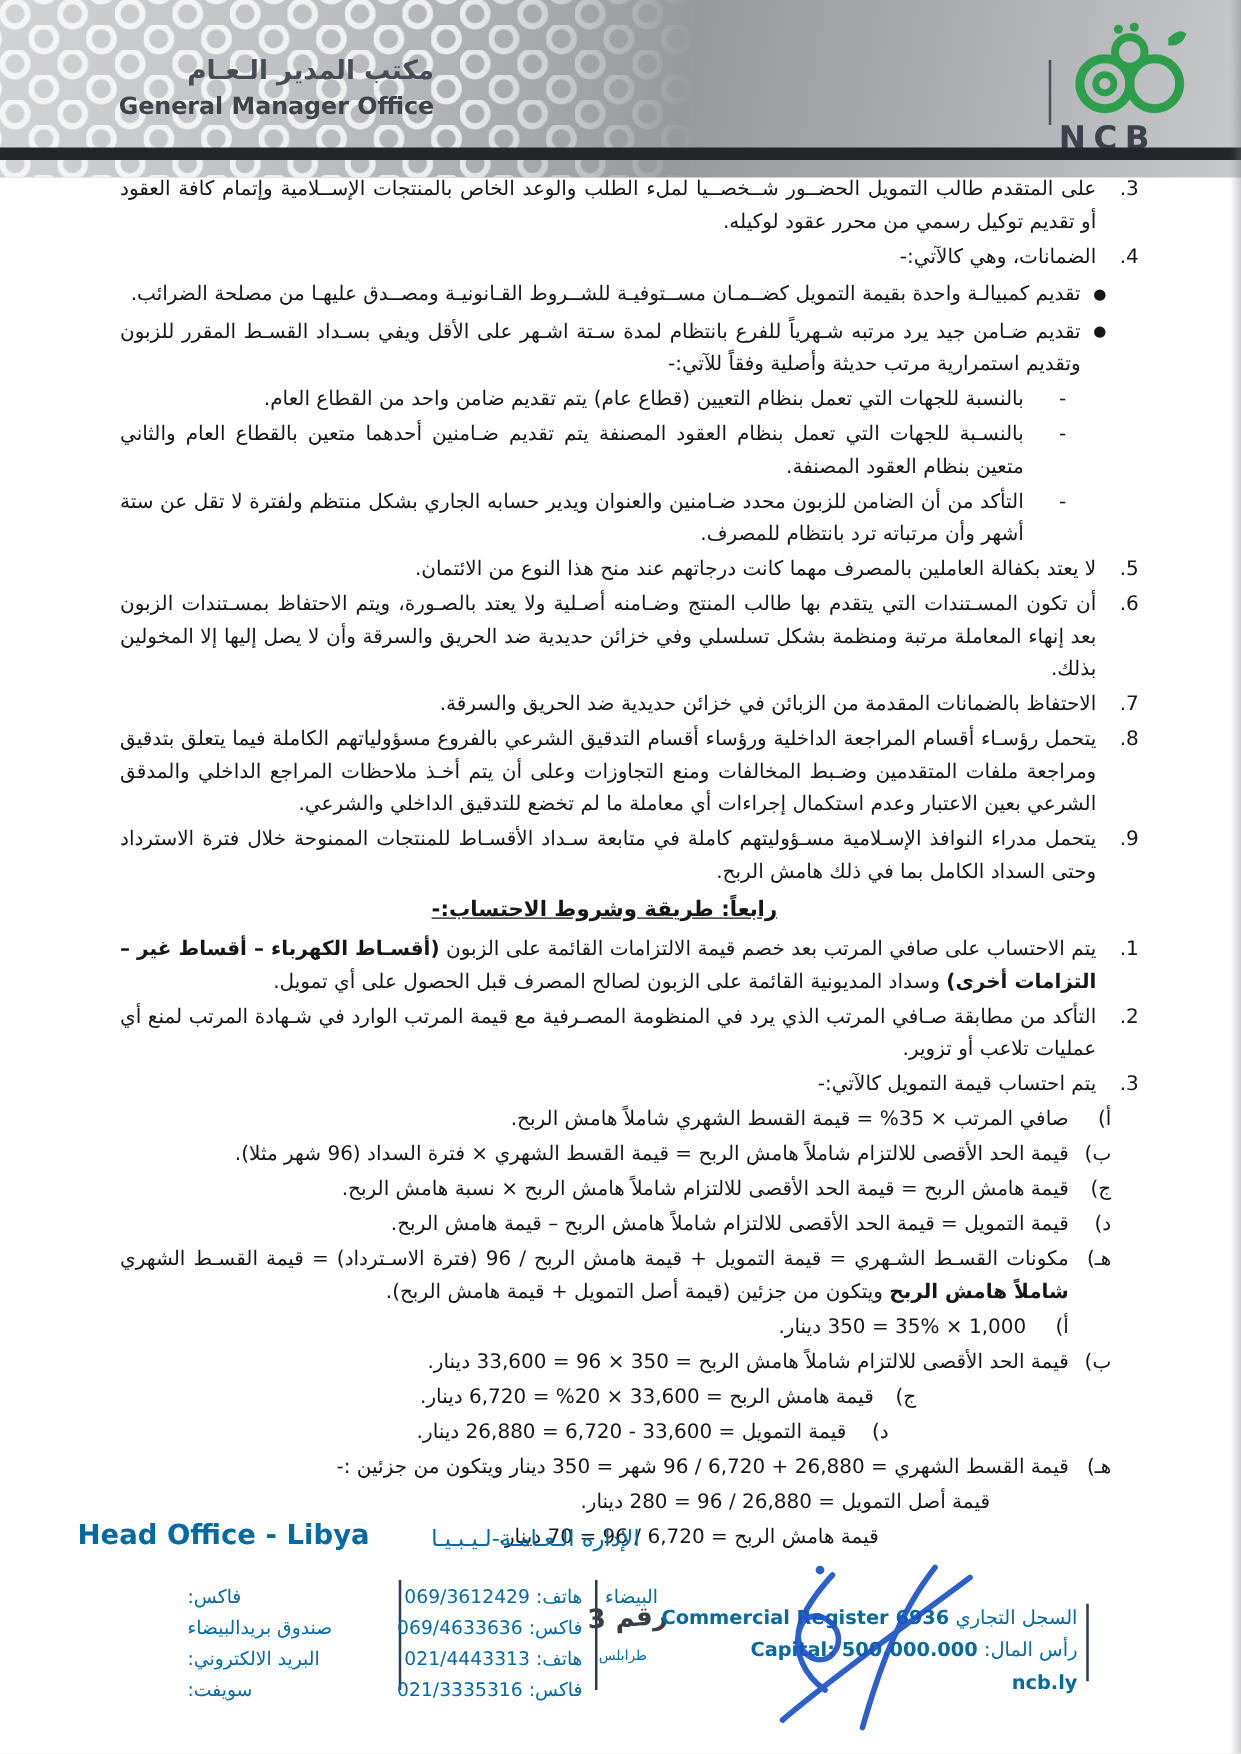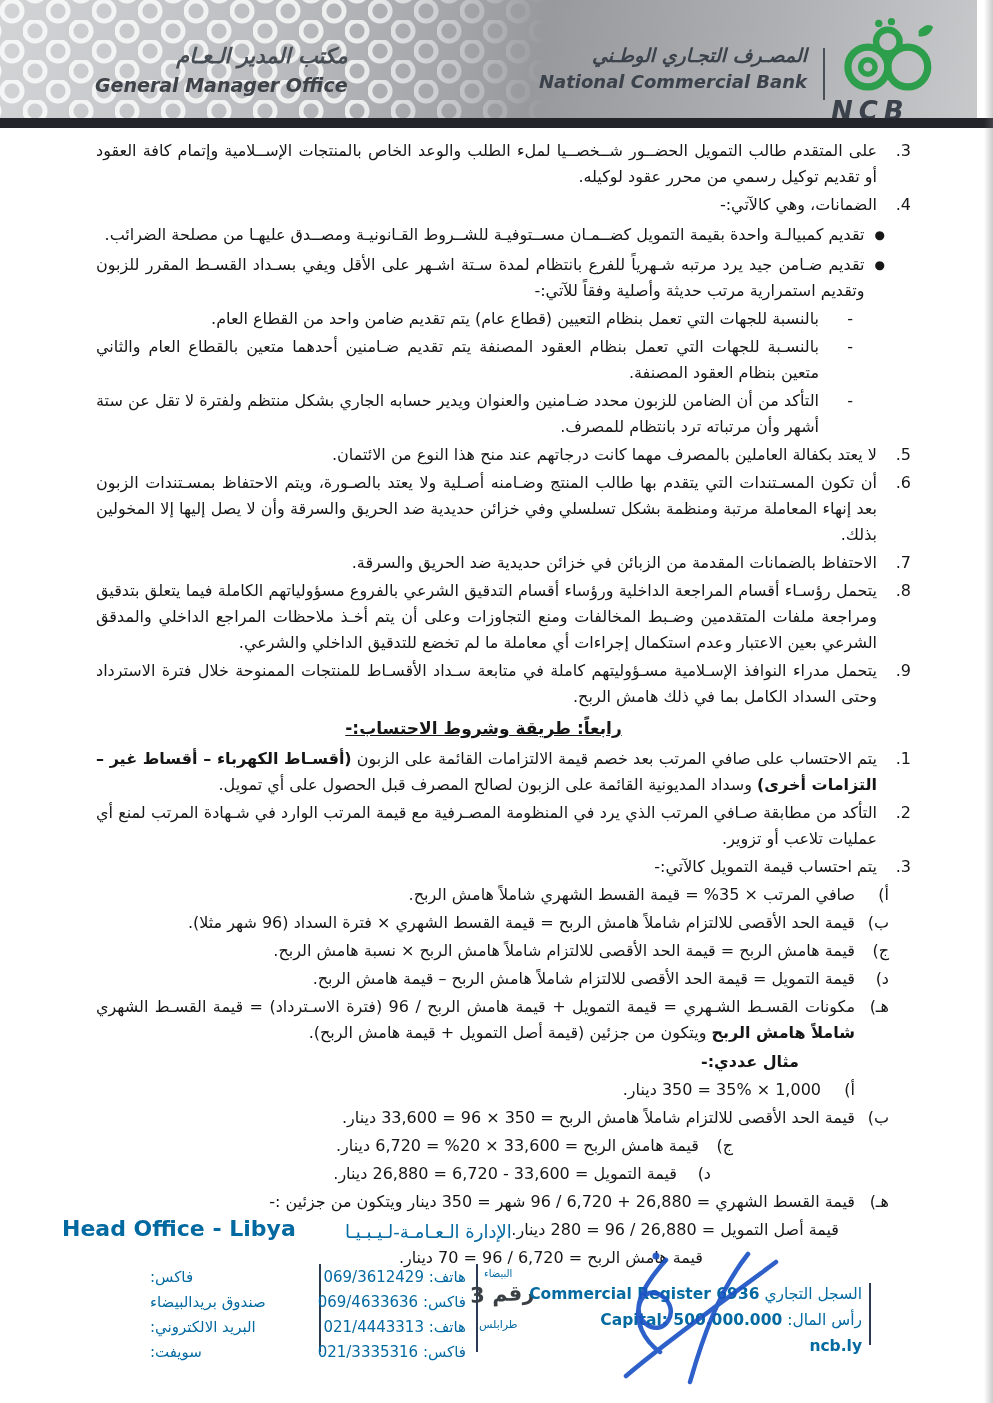--- a/index.html
+++ b/index.html
@@ -1,20 +1,20 @@
 <!DOCTYPE html>
 <html lang="ar"><head>
 <meta charset="utf-8">
 <style>
   html,body{margin:0;padding:0;background:#e8e8e8;}
   .page{position:relative;width:993px;height:1403px;margin:0 auto;background:#ffffff;overflow:hidden;
         font-family:"DejaVu Sans","Liberation Sans",sans-serif;}
   
-  .hdr{position:absolute;top:0;left:0;right:16px;height:118px;
-       background:linear-gradient(100deg,#d3d4d6 0%,#bcbdc0 28%,#97999d 55%,#adafb2 78%,#c8c9cb 100%);font-style:italic;}
+  .hdr{position:absolute;top:0;left:0;right:0;height:142px;
+       background:linear-gradient(100deg,#d3d4d6 0%,#bcbdc0 28%,#97999d 55%,#adafb2 78%,#c8c9cb 100%);}
   .hdr-pattern{position:absolute;top:0;bottom:0;left:0;width:56%;opacity:.85;
        background-image:
          radial-gradient(circle at 12px 11px, rgba(255,255,255,0) 7px, rgba(255,255,255,.9) 8px, rgba(255,255,255,.9) 12px, rgba(255,255,255,0) 13px),
          radial-gradient(circle at 12px 11px, rgba(255,255,255,0) 7px, rgba(255,255,255,.9) 8px, rgba(255,255,255,.9) 12px, rgba(255,255,255,0) 13px);
        background-size:46px 40px,46px 40px;background-position:0 0,23px 20px;
        -webkit-mask-image:linear-gradient(90deg,#000 65%,transparent 100%);
        mask-image:linear-gradient(90deg,#000 65%,transparent 100%);}
   .office{position:absolute;left:95px;top:44px;color:#474d54;}
   .office-ar{font-size:21px;font-weight:700;direction:rtl;}
   .office-en{font-size:19px;font-weight:600;margin-top:6px;color:#3e4349;}
@@ -37,58 +37,54 @@
   .bullet{flex:0 0 auto;font-size:12px;line-height:26px;}
   .drow{display:flex;gap:8px;margin:2px 58px 2px 0;}
   .lr{margin-right:22px;}
   .bold{font-weight:700;}
   .sec-head{font-weight:700;text-align:center;text-decoration:underline;margin:5px 40px 5px 0;font-size:17px;}
   .ex-head{font-weight:700;margin:3px 112px 2px 0;}
   .ind1{margin-right:56px;}  
   .ind0{margin-right:22px;}  
   .ind2{margin-right:178px;} 
   .ind3{margin-right:200px;} 
-  .ind4{margin-right:72px;justify-content:center;} 
+  .ind4{margin-right:119px;justify-content:center;} 
   .ind5{margin-right:208px;} 
   
   .navy{color:#0369a1;}
   .ho-en{position:absolute;left:62px;top:1216px;font-size:22px;font-weight:700;}
   .ho-ar{position:absolute;left:345px;top:1221px;font-size:18px;font-weight:400;direction:rtl;}
   .fcol{position:absolute;font-size:15px;line-height:25px;}
   .f-left-val{left:62px;top:1265px;direction:ltr;}
   .f-left-lab{left:150px;top:1265px;width:162px;direction:rtl;text-align:left;}
   .f-mid{left:330px;top:1265px;width:136px;direction:rtl;}
   .f-mid div{white-space:nowrap;}
   .vbar{position:absolute;width:2px;background:#2d3b52;}
   .vb1{left:319px;top:1264px;height:88px;}
   .vb2{left:476px;top:1264px;height:88px;}
   .vb3{left:869px;top:1283px;height:62px;}
-  .city-1{position:absolute;left:484px;top:1268px;font-size:10px;direction:rtl;}
+  .city-1{position:absolute;left:484px;top:1268px;font-size:15px;direction:rtl;}
   .city-2{position:absolute;left:479px;top:1318px;font-size:11px;direction:rtl;}
   .hand{position:absolute;left:470px;top:1282px;font-size:21px;font-weight:700;color:#3a3f46;
         transform:rotate(-3deg);direction:rtl;letter-spacing:1px;}
   .reg{position:absolute;right:131px;top:1281px;text-align:right;direction:rtl;font-size:15.5px;line-height:26px;}
   .reg .en{direction:ltr;unicode-bidi:isolate;font-weight:600;}
   .reg-line{white-space:nowrap;}
   .sig{position:absolute;left:598px;top:1248px;pointer-events:none;}
 </style>
 </head>
 <body>
 
 <div class="page">
 
   <header class="hdr">
     <div class="hdr-pattern"></div>
     <div class="office">
       <div class="office-ar">مكتب المدير الـعـام</div>
       <div class="office-en">General Manager Office</div>
-    </div>
-    <div class="bank">
-      <div class="bank-ar">المصـرف التجـاري الوطـني</div>
-      <div class="bank-en">National Commercial Bank</div>
     </div>
     <div class="hdr-divider"></div>
     <div class="logo">
       <svg width="110" height="78" viewBox="0 0 120 86">
         <g fill="none" stroke="#2d9e4c" stroke-width="8">
           <circle cx="40" cy="54" r="22"></circle>
           <circle cx="84" cy="54" r="22"></circle>
           <circle cx="62" cy="26" r="13" stroke-width="7"></circle>
         </g>
         <g fill="#2d9e4c">
@@ -187,21 +183,20 @@
     </div>
     <div class="row lr">
       <span class="mk">د)</span>
       <span class="txt">قيمة التمويل = قيمة الحد الأقصى للالتزام شاملاً هامش الربح – قيمة هامش الربح.</span>
     </div>
     <div class="row lr">
       <span class="mk">هـ)</span>
       <span class="txt"><span>مكونات القسـط الشـهري = قيمة التمويل + قيمة هامش الربح / 96 (فترة الاسـترداد) = قيمة القسـط الشهري </span><span class="bold">شاملاً هامش الربح</span><span> ويتكون من جزئين (قيمة أصل التمويل + قيمة هامش الربح).</span></span>
     </div>
 
-    <div class="ex-head">مثال عددي:-</div>
 
     <div class="row ind1">
       <span class="mk">أ)</span>
       <span class="txt">1,000 × 35% = 350 دينار.</span>
     </div>
     <div class="row ind0">
       <span class="mk">ب)</span>
       <span class="txt">قيمة الحد الأقصى للالتزام شاملاً هامش الربح = 350 × 96 = 33,600 دينار.</span>
     </div>
     <div class="row ind2">

